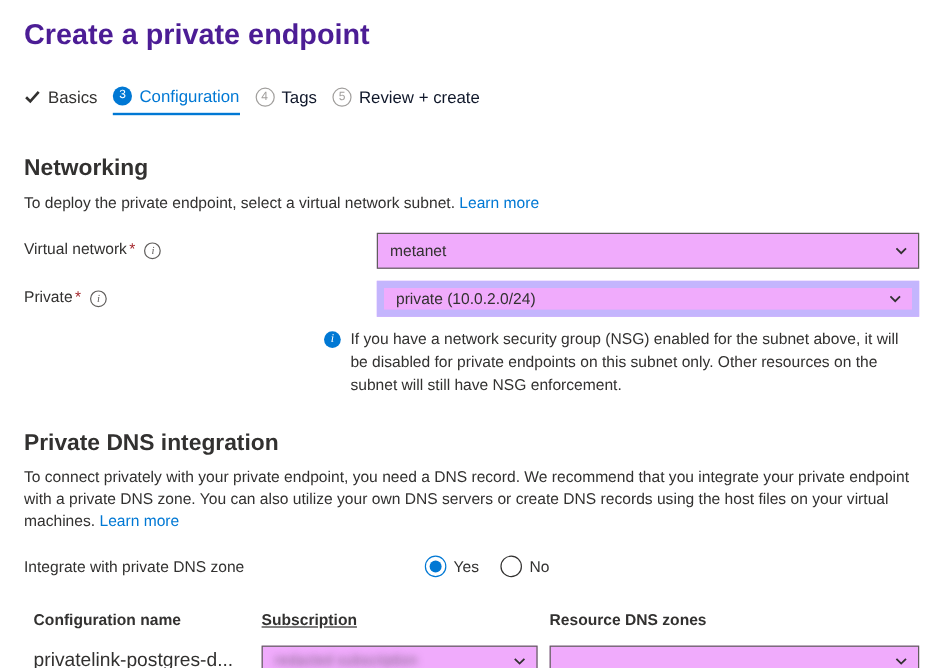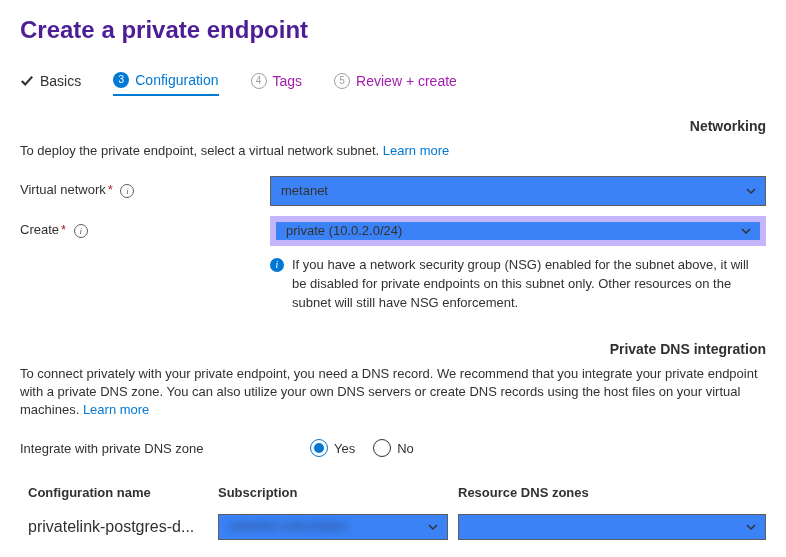--- a/index.html
+++ b/index.html
@@ -14,23 +14,23 @@
   }
   h1 {
     font-size: 24px;
     font-weight: 600;
     margin: 0 0 28px 0;
     color: #4c1d95;
   }
   .steps {
     display: flex;
     align-items: center;
-    gap: 32px;
+    gap: 13px;
     border-bottom: none;
-    margin-bottom: 22px;
+    margin-bottom: 34px;
   }
   .step {
     display: flex;
     align-items: center;
     gap: 6px;
     padding-bottom: 6px;
     cursor: pointer;
   }
   .step.active {
     border-bottom: 2px solid #0078d4;
@@ -42,34 +42,34 @@
   .circle-num {
     width: 16px; height: 16px; border-radius: 50%;
     display: inline-flex; align-items: center; justify-content: center;
     font-size: 10px; line-height: 1;
   }
   .circle-num.filled { background: #0078d4; color: #fff; }
   .circle-num.hollow { border: 1px solid #a19f9d; color: #a19f9d; }
   .step-label { font-size: 14px; }
   .step.done .step-label { color: #323130; }
   .step.active .step-label { color: #0078d4; font-weight: 400; }
-  .step.future .step-label { color: #a21caf; }
+  .step.future .step-label { color: #0f172a; }
   .section-title {
     font-weight: 600;
-    font-size: 14px;
+    font-size: 19px;
     margin: 18px 0 8px 0;
-    text-align: right;
   }
   .desc { font-size: 13px; color: #323130; margin: 0 0 16px 0; line-height: 1.4; }
   .link { color: #0078d4; cursor: pointer; }
   .form-row {
     display: flex;
     align-items: flex-start;
     margin-bottom: 8px;
     min-height: 32px;
+    gap: 44px;
   }
   .label-col {
     width: 250px;
     padding-top: 6px;
     font-size: 13px;
   }
   .input-col { flex: 1; }
   .req { color: #a4262c; margin-left: 2px; }
   .info-icon {
     display: inline-flex;
@@ -81,21 +81,21 @@
     margin-left: 4px;
     font-style: italic;
     font-family: Georgia, serif;
   }
   .select {
     width: 100%;
     height: 30px;
     border: 1px solid #605e5c;
     padding: 0 28px 2px 10px;
     font-size: 13px;
-    background: #3b82f6;
+    background: #f0abfc;
     position: relative;
     display: flex;
     align-items: center;
     cursor: pointer;
   }
   .select.focused { border: 6px solid #c4b5fd; }
   .chev {
     position: absolute;
     right: 8px; top: 50%;
     transform: translateY(-50%);
@@ -129,21 +129,21 @@
   .radio.selected .radio-outer { border-color: #0078d4; }
   .radio-inner {
     width: 10px; height: 10px; border-radius: 50%; background: #0078d4;
   }
   .table-wrap { margin-top: 18px; padding-left: 8px; }
   .table-head {
     display: flex; font-weight: 600; font-size: 13px;
     padding-bottom: 4px;
   }
   .col-a { width: 190px; }
-  .col-b { width: 240px; }
+  .col-b { width: 240px; text-decoration: underline; }
   .col-c { flex: 1; }
   .table-row {
     display: flex; align-items: center; margin-top: 10px;
   }
   .cell-a { width: 190px; font-size: 16px; overflow: hidden; text-overflow: ellipsis; white-space: nowrap; padding-right: 10px;}
   .cell-b { width: 240px; padding-right: 10px; }
   .cell-c { flex: 1; }
   .select.sm { height: 26px; font-size: 12.5px; }
   .blur { color: transparent; text-shadow: 0 0 6px rgba(50,50,50,0.6); user-select: none; }
 </style>
@@ -188,21 +188,21 @@
       <span>metanet</span>
       <span class="chev"><svg viewBox="0 0 12 12">
             <polyline points="2,4 6,8 10,4"></polyline>
           </svg></span>
     </div>
   </div>
 </div>
 
 <div class="form-row">
   <div class="label-col">
-    <span>Create</span><span class="req">*</span>
+    <span>Private</span><span class="req">*</span>
     <span class="info-icon">i</span>
   </div>
   <div class="input-col">
     <div class="select focused">
       <span>private (10.0.2.0/24)</span>
       <span class="chev"><svg viewBox="0 0 12 12">
             <polyline points="2,4 6,8 10,4"></polyline>
           </svg></span>
     </div>
   </div>

